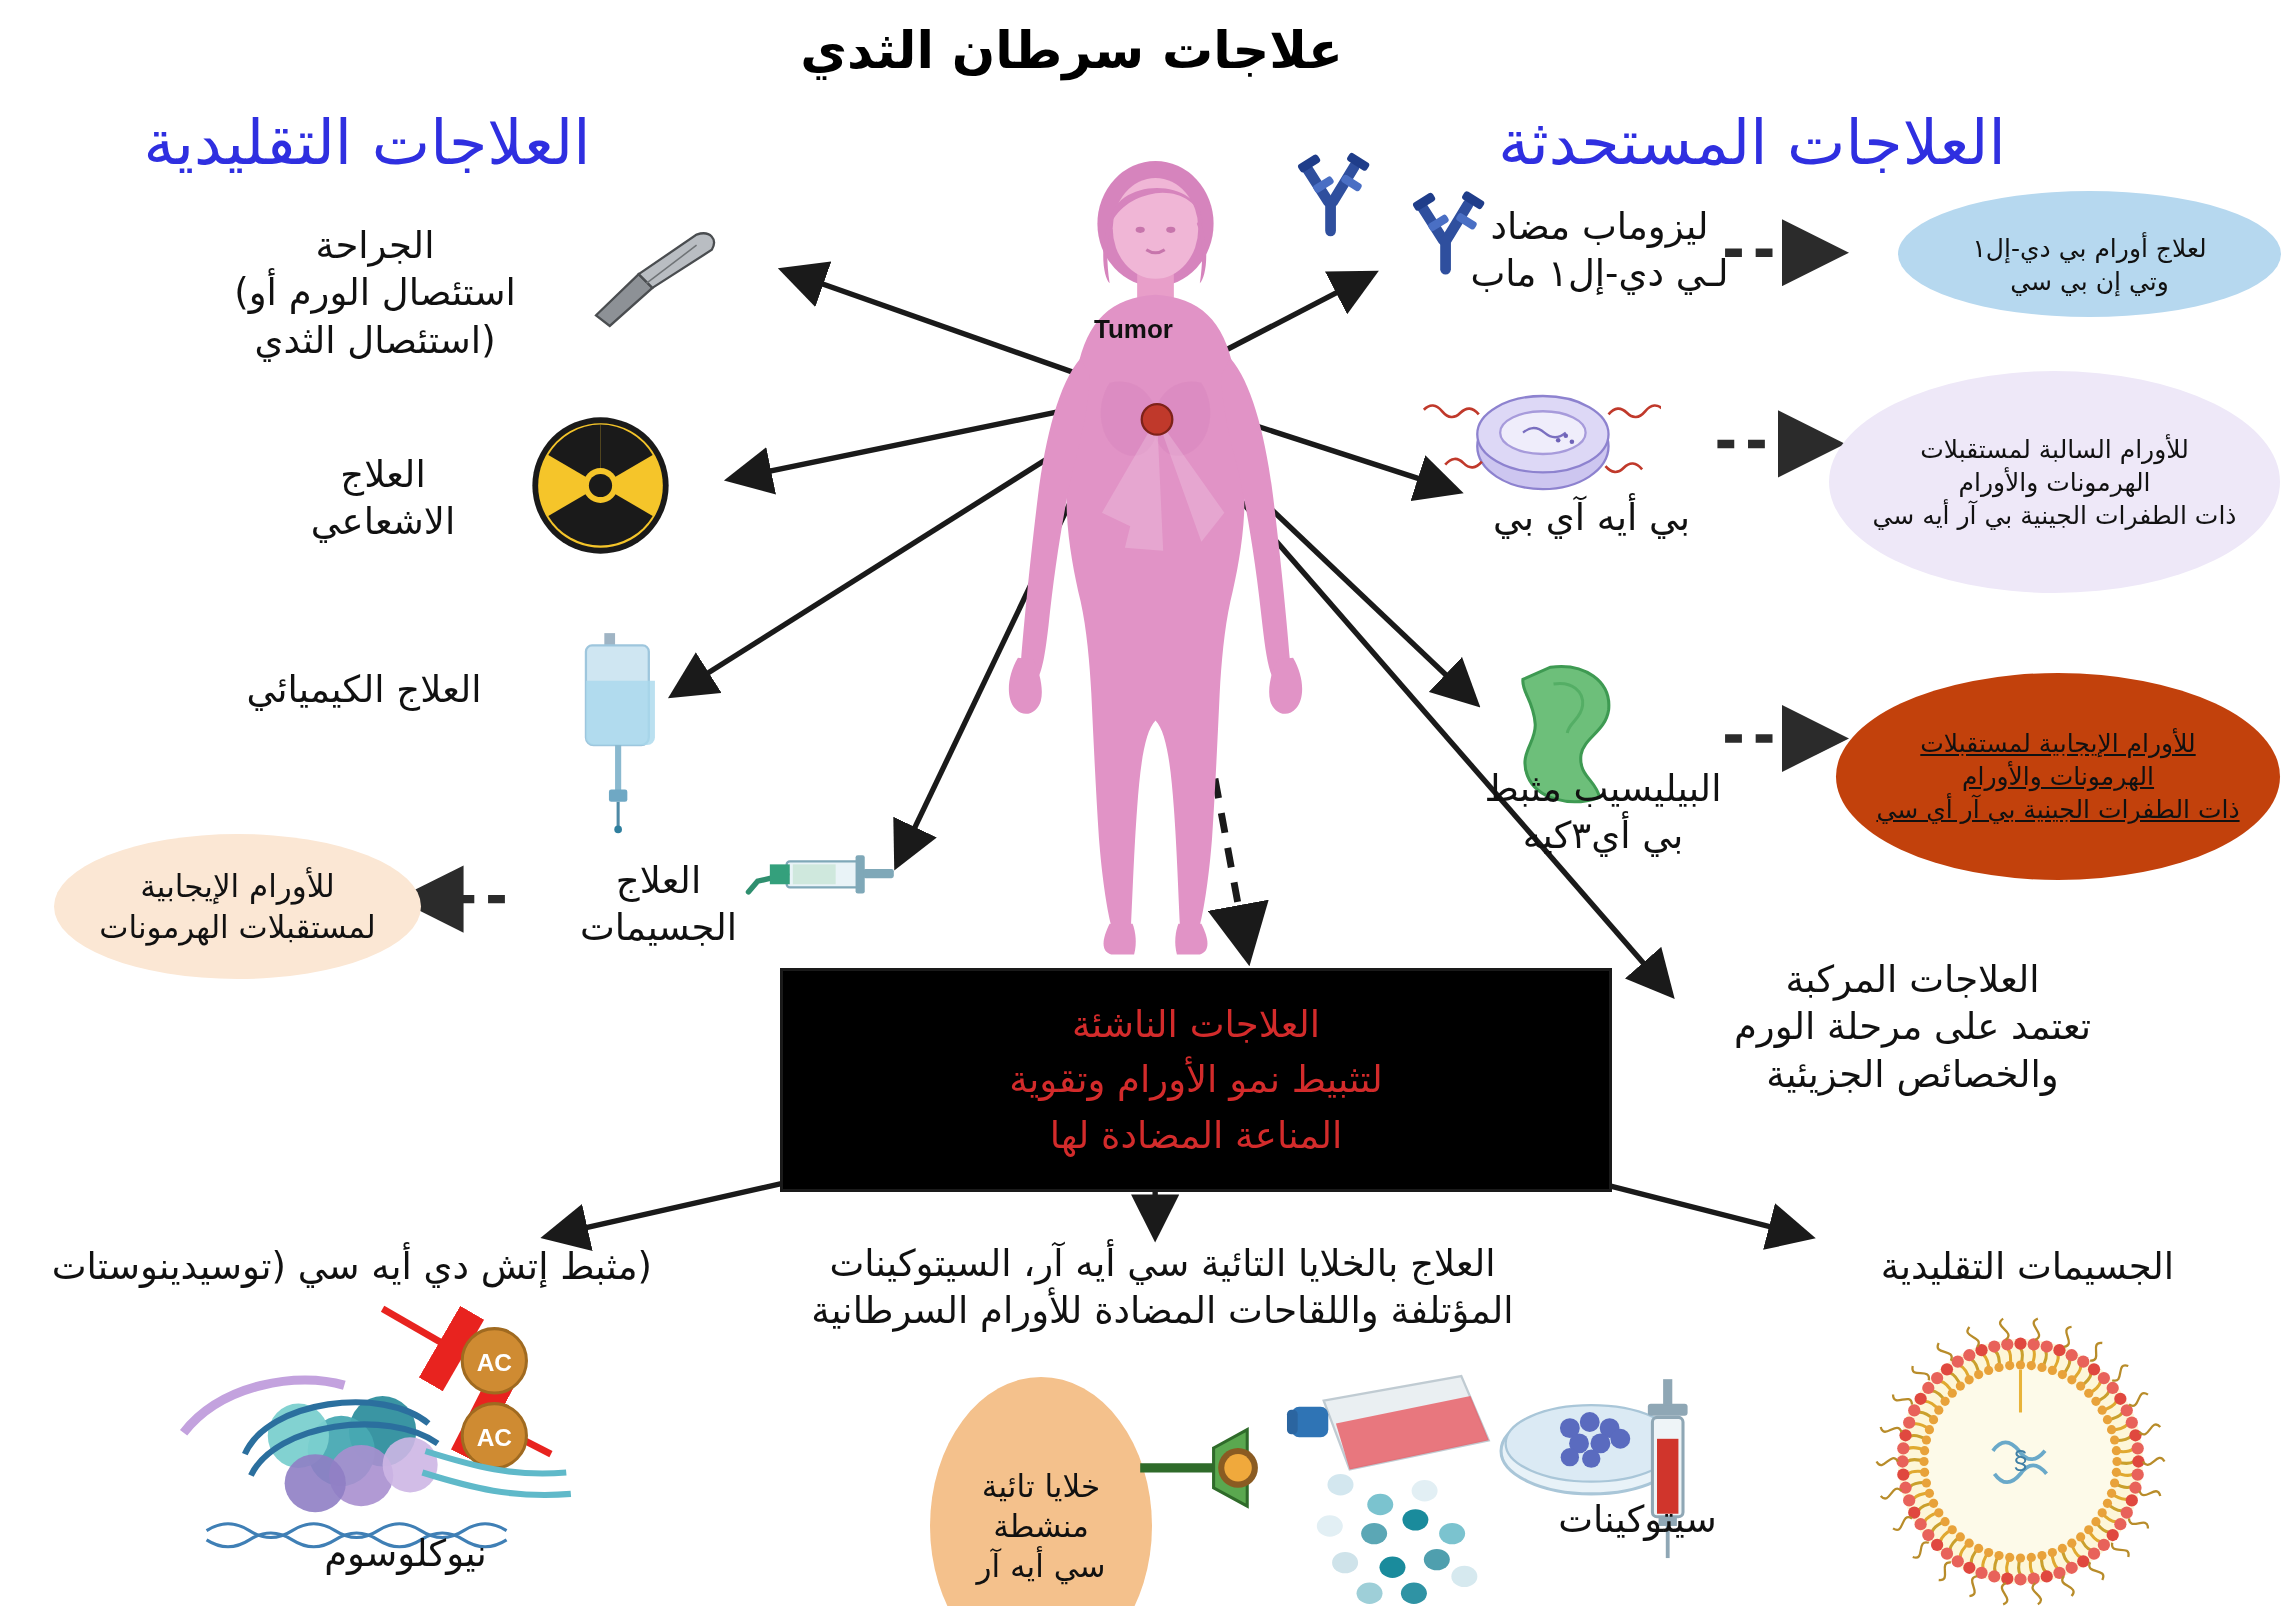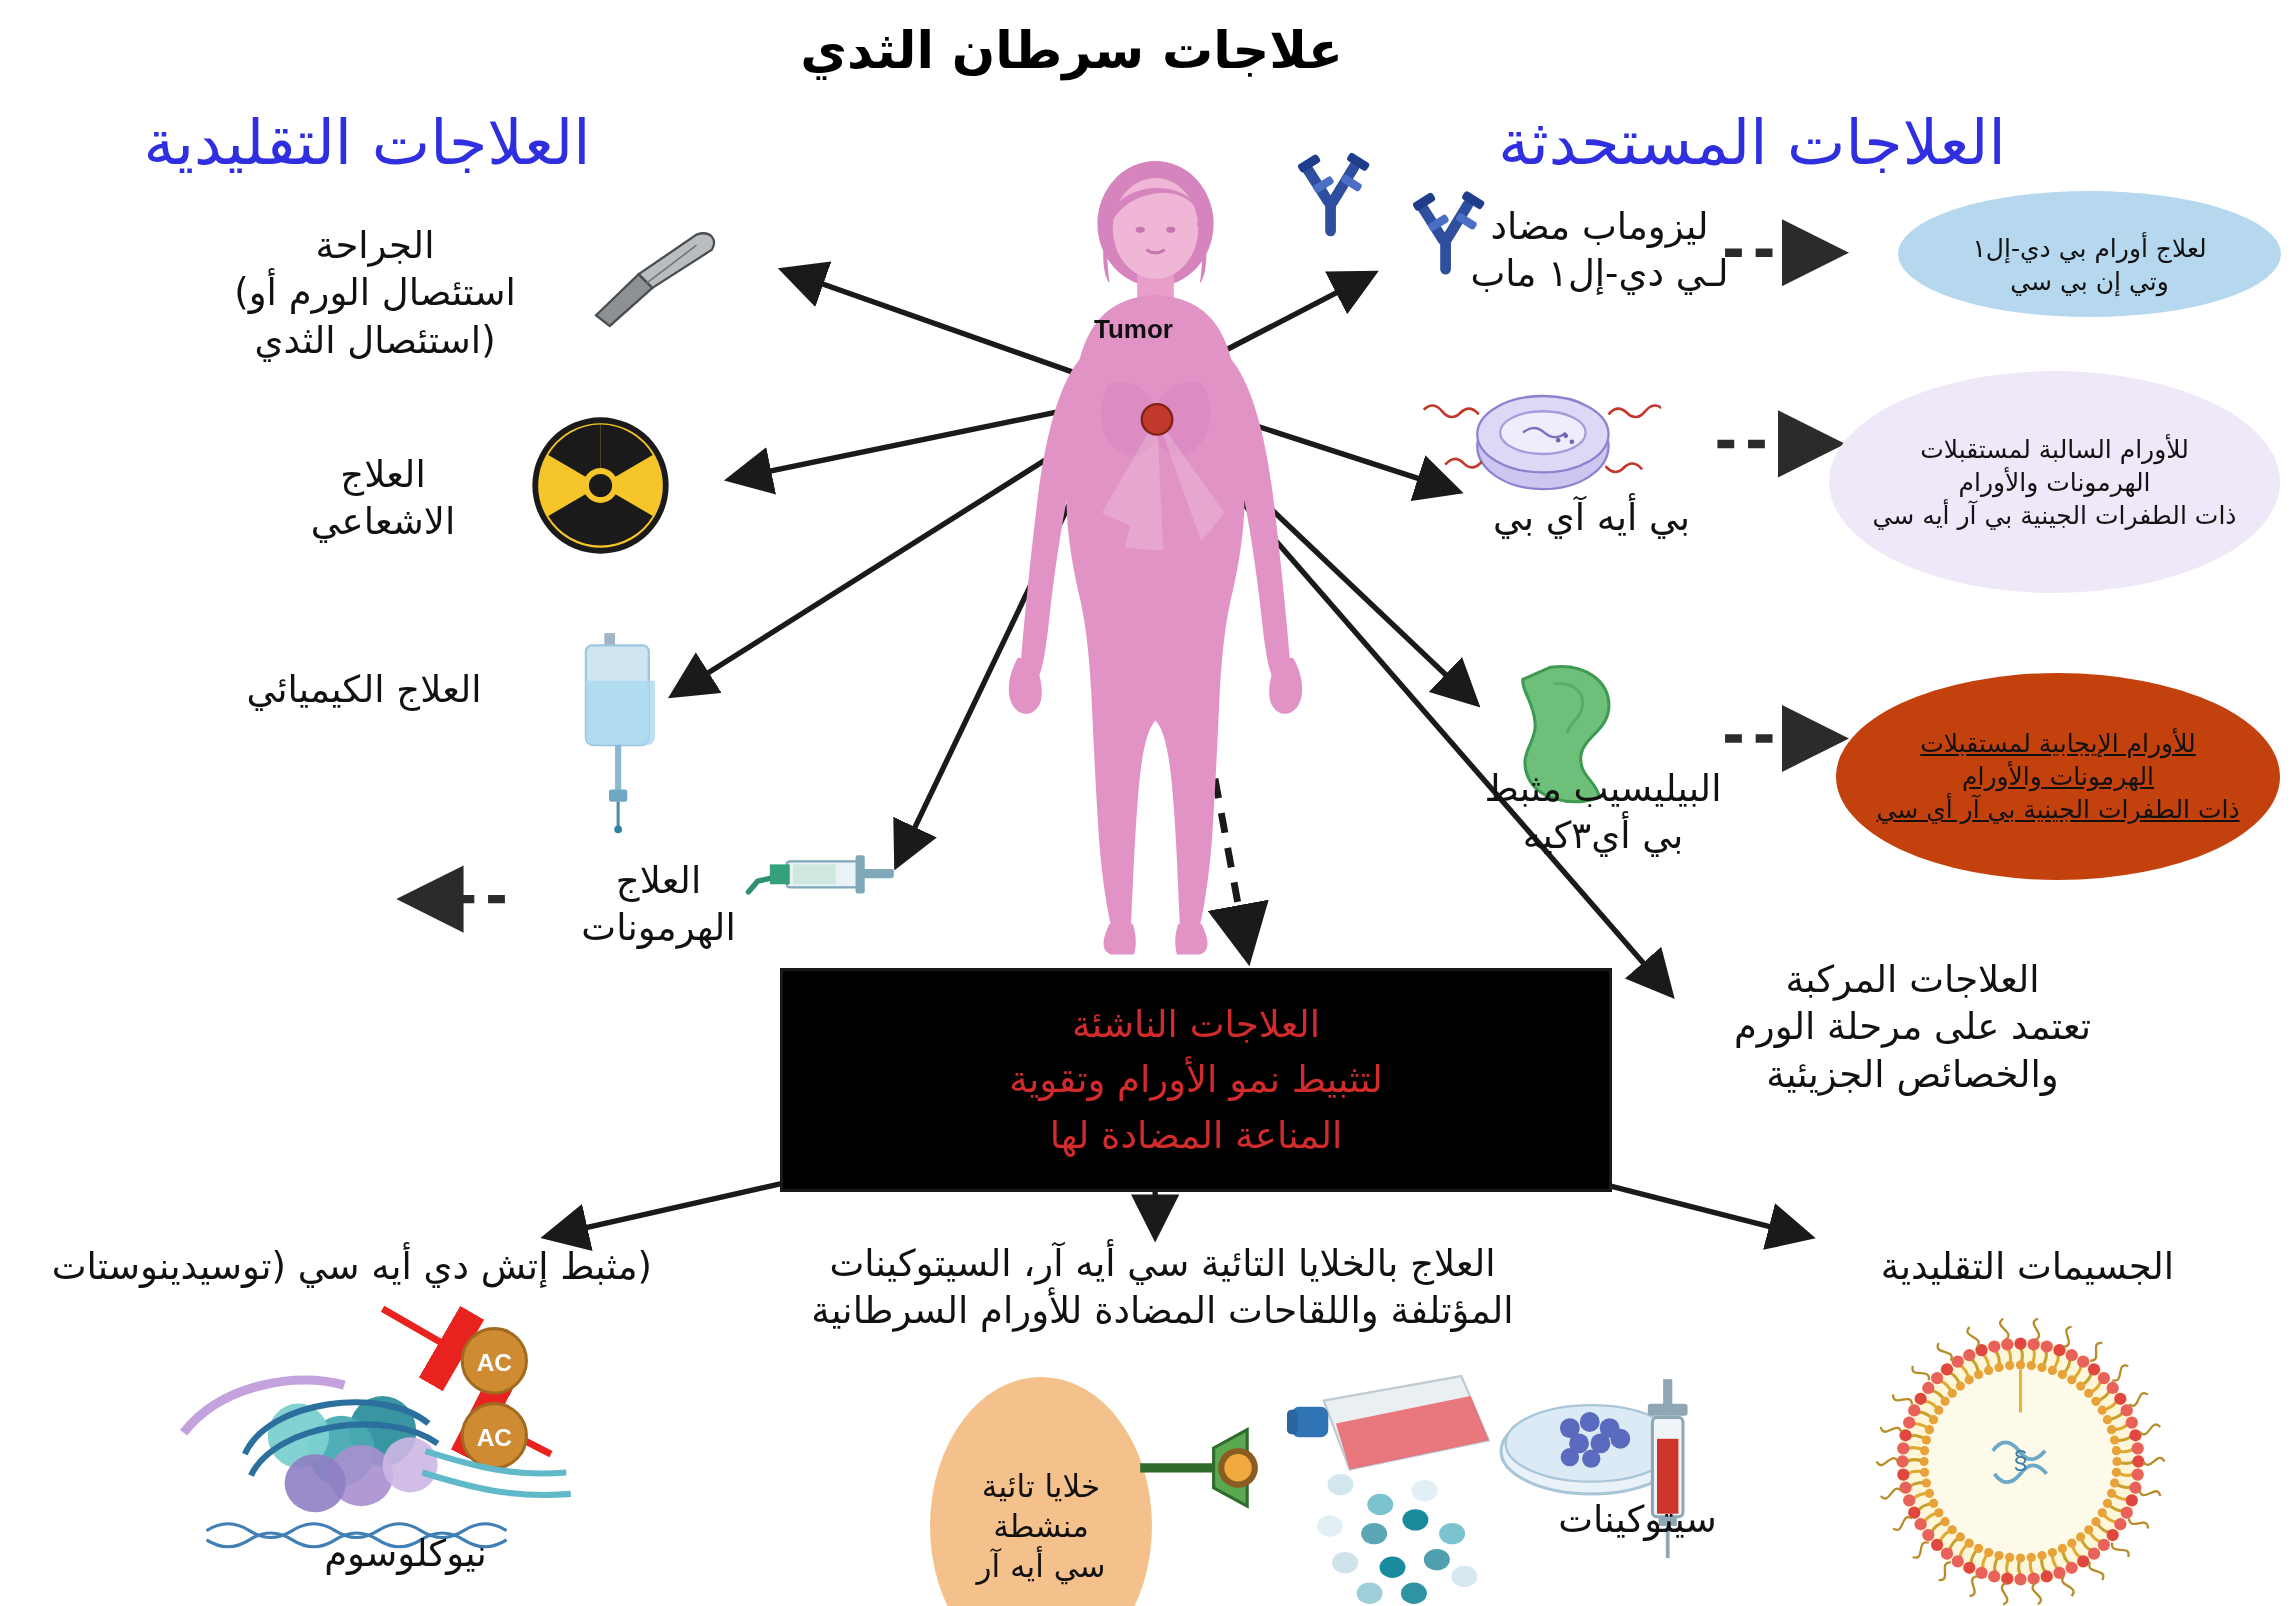--- a/index.html
+++ b/index.html
@@ -182,30 +182,36 @@
     <path d="M34 24 h66 a8 8 0 0 1 8 8 v112 a10 10 0 0 1 -10 10 h-62 a10 10 0 0 1 -10 -10 v-112 a8 8 0 0 1 8 -8 z" fill="#cfe6f2" stroke="#9ec6dd" stroke-width="3"></path>
     <path d="M26 70 h90 v74 a10 10 0 0 1 -10 10 h-70 a10 10 0 0 1 -10 -10 z" fill="#a9d8ec" opacity=".8"></path>
     <rect x="64" y="154" width="8" height="60" fill="#8ab9cf"></rect>
     <rect x="56" y="212" width="24" height="16" rx="3" fill="#6fa8c4"></rect>
     <path d="M68 228 L68 262" stroke="#4f8aa6" stroke-width="4"></path>
     <circle cx="68" cy="264" r="5" fill="#2f7f9e"></circle>
   </svg>
 
   <div class="abs lbl" style="left:536px;top:857px;width:245px;">
     <div>العلاج</div>
-    <div>الهرمونات</div>
+    <div>الجسيمات</div>
   </div>
   <svg class="abs" style="left:727px;top:826px;width:176px;height:115px;" viewBox="0 0 230 150">
     <rect x="78" y="46" width="96" height="34" rx="4" fill="#e9f3f7" stroke="#7fa8b8" stroke-width="3"></rect>
     <rect x="86" y="50" width="56" height="26" fill="#cfe8dd"></rect>
     <rect x="168" y="38" width="12" height="50" rx="3" fill="#7fa8b8"></rect>
     <rect x="178" y="56" width="40" height="12" rx="3" fill="#7fa8b8"></rect>
     <path d="M78 63 L40 72 L28 86" stroke="#2f8f6f" stroke-width="7" fill="none" stroke-linecap="round"></path>
     <rect x="56" y="50" width="26" height="26" fill="#34a07c"></rect>
   </svg>
+  <div class="ellipse el-peach" style="left:54px;top:834px;width:367px;height:145px;">
+    <div class="lbl-sm" style="width:337px;">
+      <div>للأورام الإيجابية</div>
+      <div>لمستقبلات الهرمونات</div>
+    </div>
+  </div>
 
   <svg class="abs" style="left:1270px;top:145px;width:230px;height:161px;" viewBox="0 0 300 210">
     <g stroke="#2f4f9e" stroke-width="14" stroke-linecap="round" fill="none">
       <path d="M48 30 L76 74"></path>
         <path d="M110 28 L82 74"></path>
         <path d="M79 74 L79 112"></path>
       <path d="M198 80 L226 124"></path>
         <path d="M258 78 L230 124"></path>
         <path d="M229 124 L229 162"></path>
     </g>

